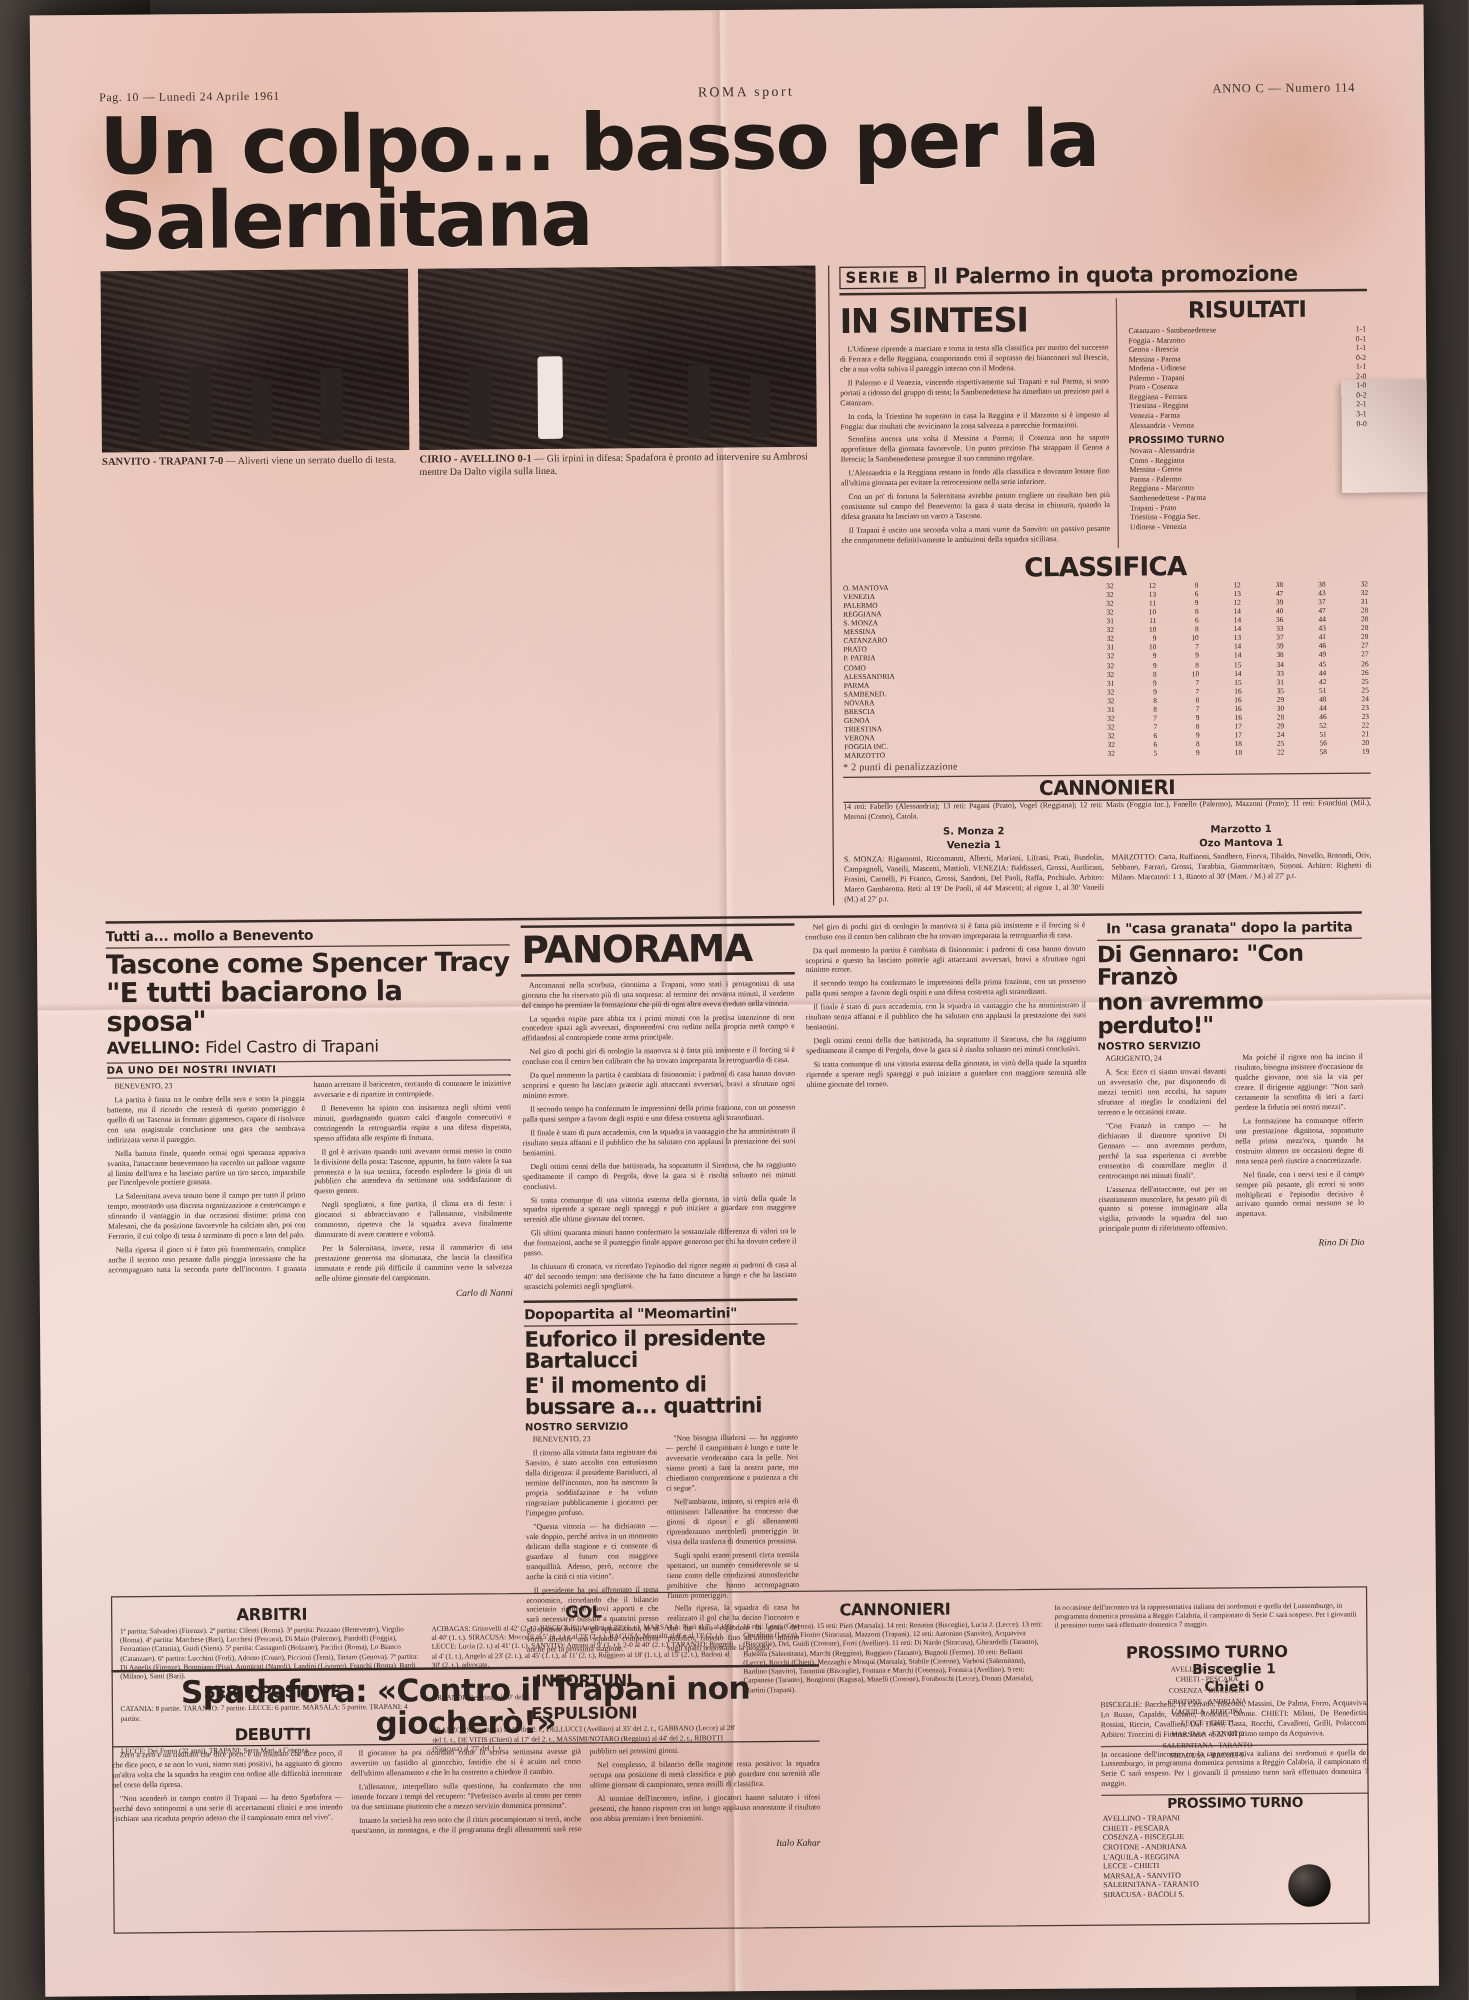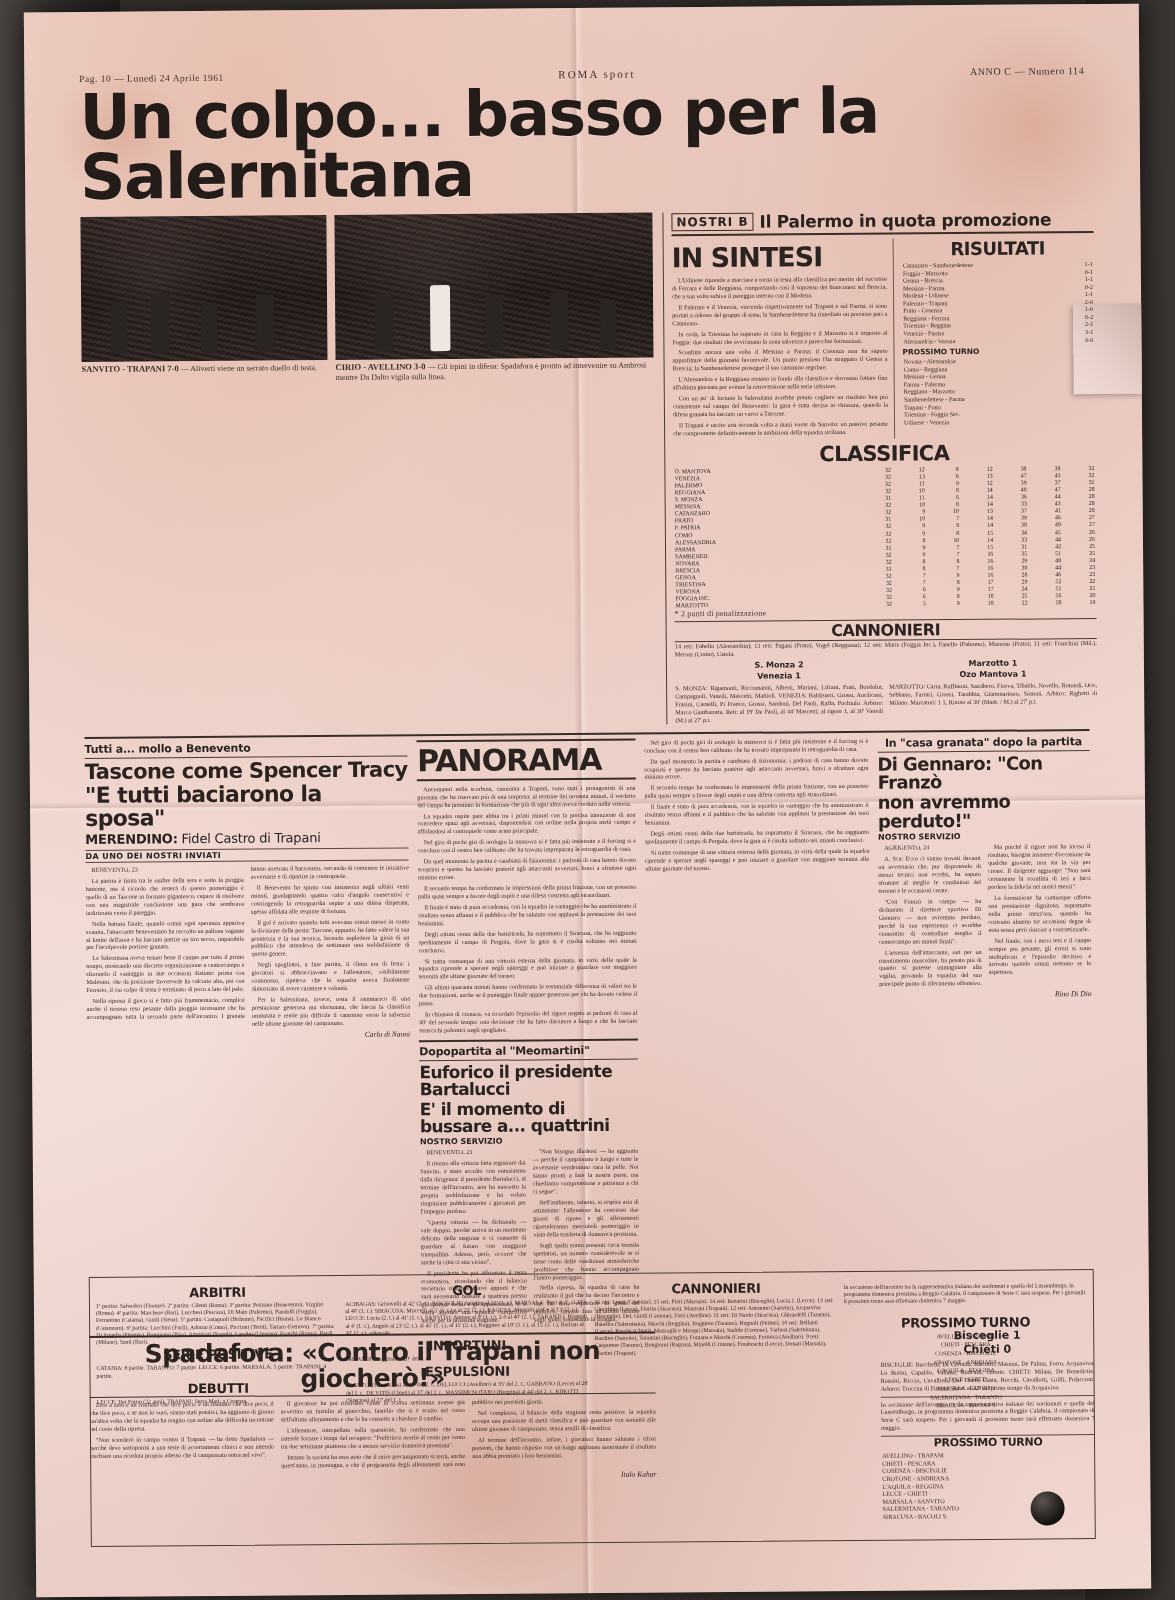--- a/index.html
+++ b/index.html
@@ -178,29 +178,29 @@
               <div class="figure" style="left:215px;width:18px;height:58px;"></div>
               <div class="figure" style="left:265px;width:16px;height:50px;"></div>
             </div>
           </div>
           <div style="display:flex;gap:8px;">
             <div class="capt" style="width:246px;">
               <b>SANVITO - TRAPANI 7-0</b>
               <span>— Aliverti viene un serrato duello di testa.</span>
             </div>
             <div class="capt" style="width:318px;">
-              <b>CIRIO - AVELLINO 3-0</b>
+              <b>CIRIO - AVELLINO 0-1</b>
               <span>— Gli irpini in difesa: Spadafora è pronto ad intervenire su Ambrosi mentre Da Dalto vigila sulla linea.</span>
             </div>
           </div>
         </div>
 
         <div class="serieb">
           <div class="sbhead">
-            <span class="sbtag">NOSTRI B</span>
+            <span class="sbtag">SERIE B</span>
             <span class="sbtitle">Il Palermo in quota promozione</span>
           </div>
 
           <div class="sb-cols">
             <div class="insintesi">
               <h2>IN SINTESI</h2>
               <div class="body-text">
                 <p>L'Udinese riprende a marciare e torna in testa alla classifica per merito del successo di Ferrara e delle Reggiana, comportando così il soprasso dei bianconeri sul Brescia, che a sua volta subiva il pareggio interno con il Modena.</p>
                 <p>Il Palermo e il Venezia, vincendo rispettivamente sul Trapani e sul Parma, si sono portati a ridosso del gruppo di testa; la Sambenedettese ha rimediato un prezioso pari a Catanzaro.</p>
                 <p>In coda, la Triestina ha superato in casa la Reggina e il Marzotto si è imposto al Foggia: due risultati che avvicinano la zona salvezza a parecchie formazioni.</p>
@@ -524,21 +524,21 @@
         </div>
       </div>
 
       <div class="grid">
 
         <div class="col c1">
           <div class="kicker">Tutti a... mollo a Benevento</div>
           <div class="t-big">Tascone come Spencer Tracy</div>
           <div class="t-big2">"E tutti baciarono la sposa"</div>
           <div class="t-sub">
-            <b>MERENDINO:</b>
+            <b>AVELLINO:</b>
             <span>Fidel Castro di Trapani</span>
           </div>
           <div class="dateline">DA UNO DEI NOSTRI INVIATI</div>
           <div class="body-text twocol">
             <p>BENEVENTO, 23</p>
             <p>La partita è finita tra le ombre della sera e sotto la pioggia battente, ma il ricordo che resterà di questo pomeriggio è quello di un Tascone in formato gigantesco, capace di risolvere con una magistrale conclusione una gara che sembrava indirizzata verso il pareggio.</p>
             <p>Nella battuta finale, quando ormai ogni speranza appariva svanita, l'attaccante beneventano ha raccolto un pallone vagante al limite dell'area e ha lasciato partire un tiro secco, imparabile per l'incolpevole portiere granata.</p>
             <p>La Salernitana aveva tenuto bene il campo per tutto il primo tempo, mostrando una discreta organizzazione a centrocampo e sfiorando il vantaggio in due occasioni distinte: prima con Malesani, che da posizione favorevole ha calciato alto, poi con Ferrario, il cui colpo di testa è terminato di poco a lato del palo.</p>
             <p>Nella ripresa il gioco si è fatto più frammentario, complice anche il terreno reso pesante dalla pioggia incessante che ha accompagnato tutta la seconda parte dell'incontro. I granata hanno arretrato il baricentro, cercando di contenere le iniziative avversarie e di ripartire in contropiede.</p>
             <p>Il Benevento ha spinto con insistenza negli ultimi venti minuti, guadagnando quattro calci d'angolo consecutivi e costringendo la retroguardia ospite a una difesa disperata, spesso affidata alle respinte di fortuna.</p>

